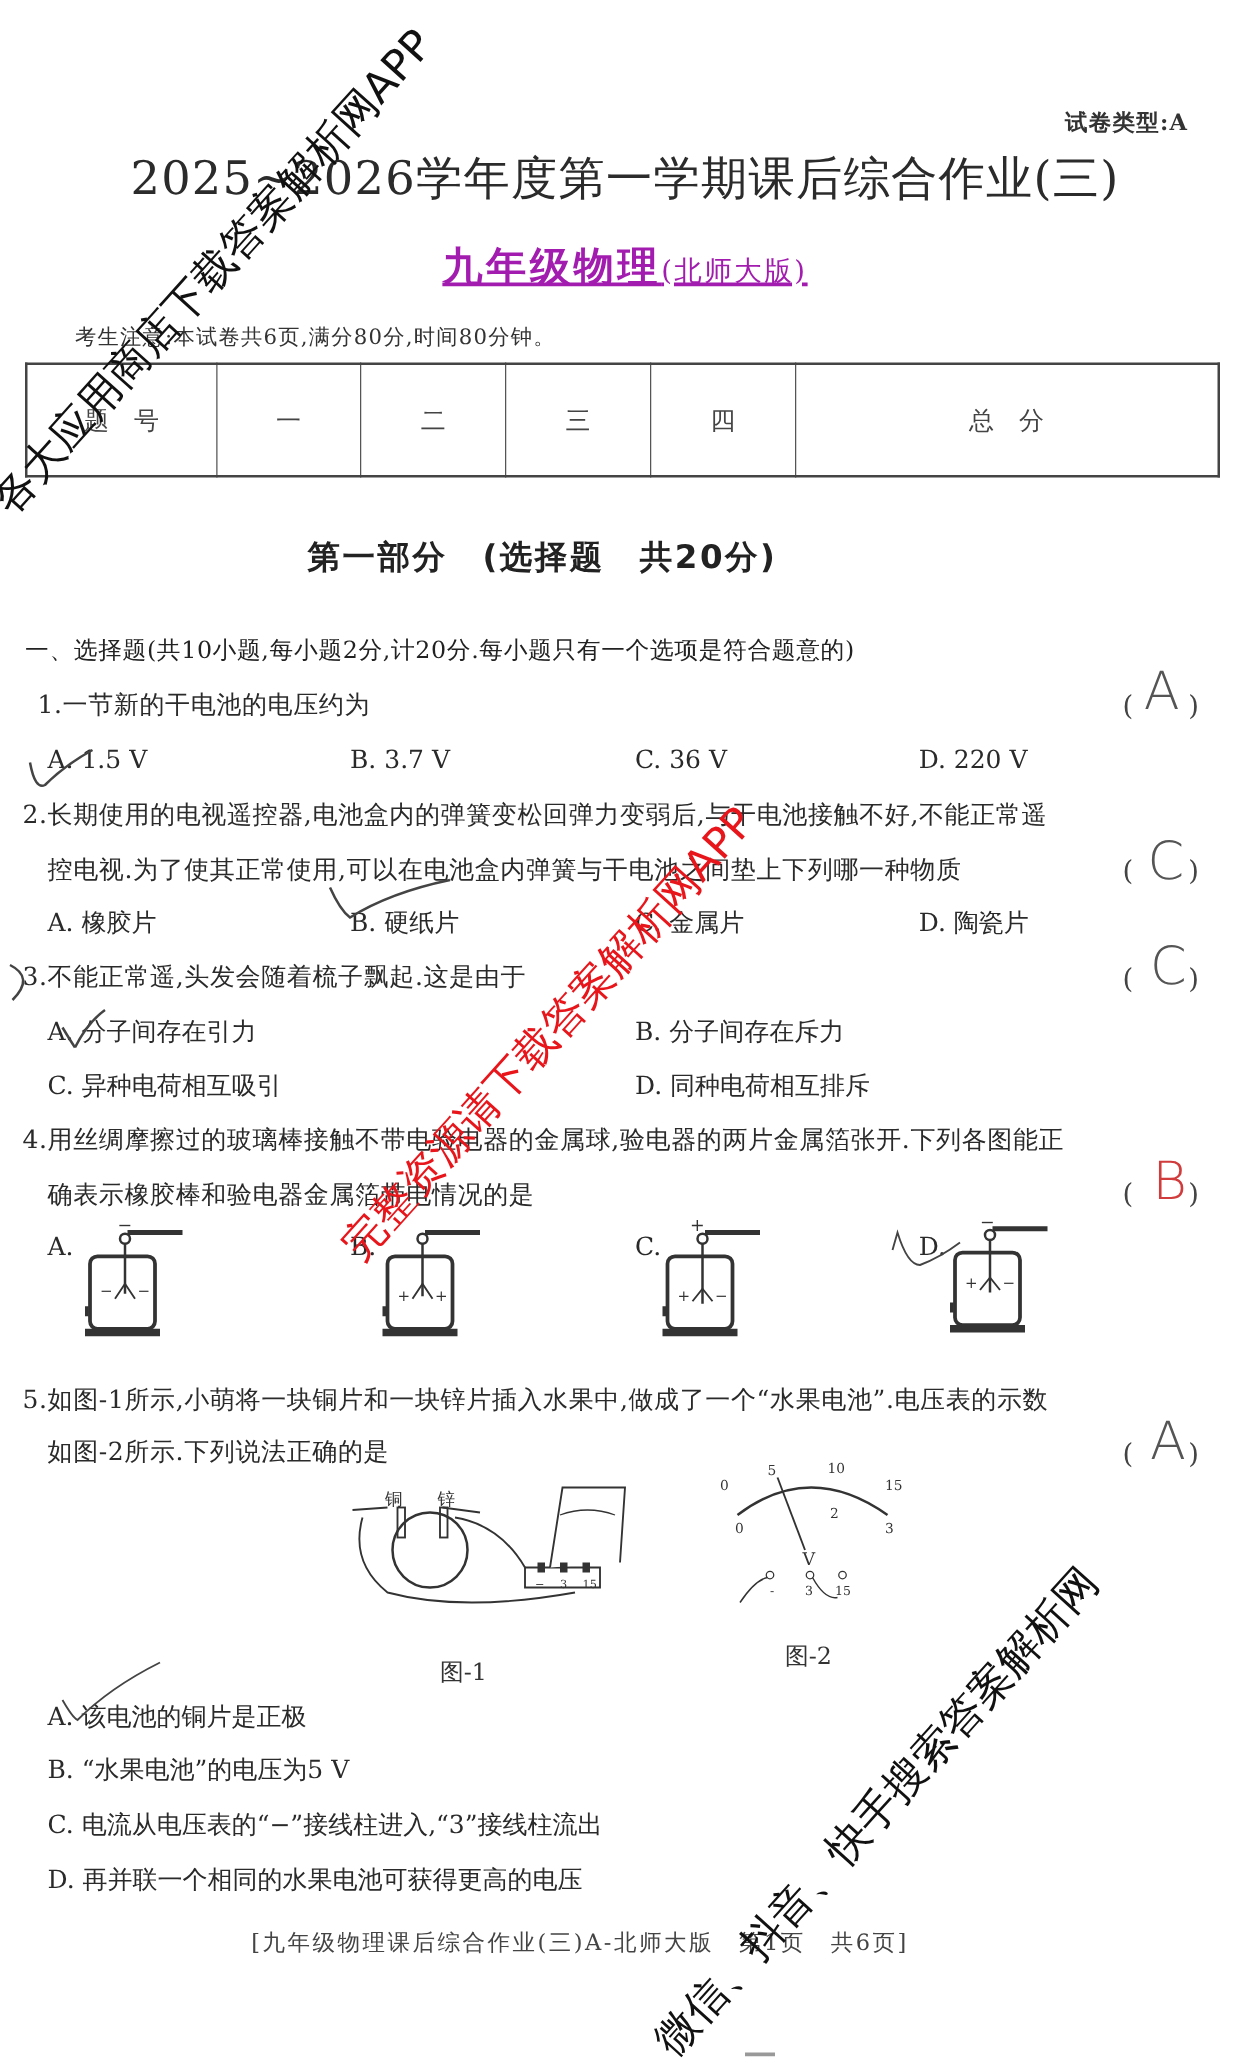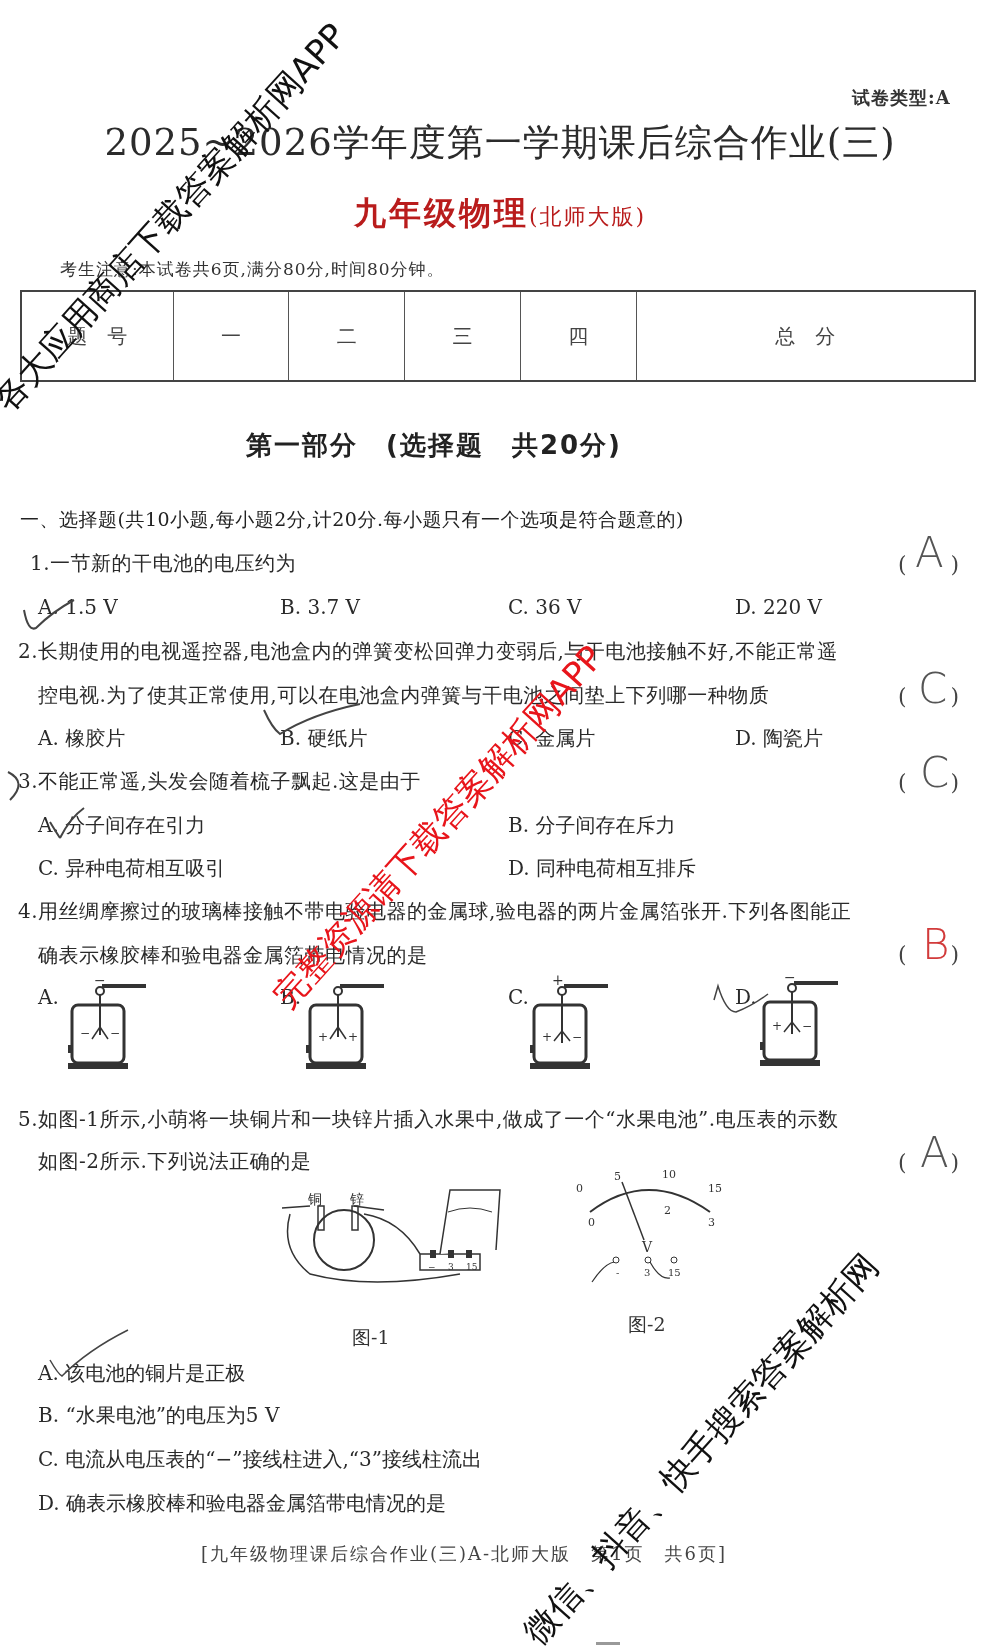--- a/index.html
+++ b/index.html
@@ -1,21 +1,21 @@
 <!DOCTYPE html>
 <html><head>
   <meta charset="utf-8">
   <style>
     * { box-sizing: border-box; margin: 0; padding: 0; }
     html, body { width: 1000px; height: 1652px; background: #ffffff; overflow: hidden; }
     body { position: relative; font-family: "DejaVu Serif", "Liberation Serif", serif; color: #2a2a2a; }
     .abs { position: absolute; }
     .paper-type { left: 852px; top: 86px; font-size: 18px; font-weight: bold; color: #333; letter-spacing: 1px; }
     .title { left: 0; width: 1000px; top: 118px; text-align: center; font-size: 37px; color: #2b2b2b; letter-spacing: 1px; }
-    .subtitle { left: 0; width: 1000px; top: 192px; text-align: center; font-size: 32px; font-weight: bold; color: #b91c1c; letter-spacing: 3px; }
+    .subtitle { left: 0; width: 1000px; top: 192px; text-align: center; font-size: 32px; font-weight: bold; color: #a21caf; letter-spacing: 3px; text-decoration: underline; }
     .subtitle .edition { font-size: 22px; font-weight: normal; letter-spacing: 2px; }
     .notice { left: 60px; top: 258px; font-size: 17px; color: #333; letter-spacing: 1px; }
     .score-table { left: 20px; top: 290px; width: 956px; height: 92px; border-collapse: collapse; border: 2px solid #444; }
     .score-table td { border: 1.5px solid #555; text-align: center; font-size: 20px; color: #444; height: 46px; }
     .part-title { left: 0; width: 868px; top: 428px; text-align: center; font-size: 26px; font-weight: bold; font-family: "DejaVu Sans", "Liberation Sans", sans-serif; color: #222; letter-spacing: 2px; }
     .section-title { left: 20px; top: 507px; font-size: 19px; color: #222; letter-spacing: 0.5px; }
     .q-line { font-size: 20px; color: #2a2a2a; letter-spacing: 0.5px; white-space: nowrap; }
     .opt { font-size: 20px; color: #2a2a2a; white-space: nowrap; }
     .paren { font-size: 22px; color: #444; white-space: nowrap; }
     .hand { font-family: "DejaVu Sans", sans-serif; font-size: 42px; color: #555; font-weight: 200; }
@@ -213,21 +213,21 @@
     <text x="46" y="108" font-size="10" fill="#333">-</text>
     <text x="74" y="108" font-size="10" fill="#333">3</text>
     <text x="98" y="108" font-size="10" fill="#333">15</text>
     <path d="M22 114 Q34 96 44 94 M80 94 Q90 112 100 110" stroke="#333" stroke-width="1.2" fill="none"></path>
   </svg>
   <div class="abs fig-caption" style="left:628px; top:1312px;">图-2</div>
 
   <div class="abs opt" style="left:38px; top:1360px;">A. 该电池的铜片是正极</div>
   <div class="abs opt" style="left:38px; top:1402px;">B. “水果电池”的电压为5 V</div>
   <div class="abs opt" style="left:38px; top:1446px;">C. 电流从电压表的“−”接线柱进入,“3”接线柱流出</div>
-  <div class="abs opt" style="left:38px; top:1490px;">D. 确表示橡胶棒和验电器金属箔带电情况的是</div>
+  <div class="abs opt" style="left:38px; top:1490px;">D. 再并联一个相同的水果电池可获得更高的电压</div>
   <svg class="abs" style="left:48px; top:1330px;" width="90" height="50">
     <path d="M2 30 Q10 44 14 46 Q40 20 80 0" stroke="#444" stroke-width="1.5" fill="none"></path>
   </svg>
 </div>
 
 <div class="abs footer">[九年级物理课后综合作业(三)A-北师大版　第1页　共6页]</div>
 <div class="abs" style="left:596px; top:1642px; width:24px; height:3px; background:#999;"></div>
 
 <div class="abs wm wm-black" style="left:18px; top:375px; transform: rotate(-48deg);">各大应用商店下载答案解析网APP</div>
 <div class="abs wm wm-red" style="left:298px; top:972px; transform: rotate(-48deg);">完整资源请下载答案解析网APP</div>

